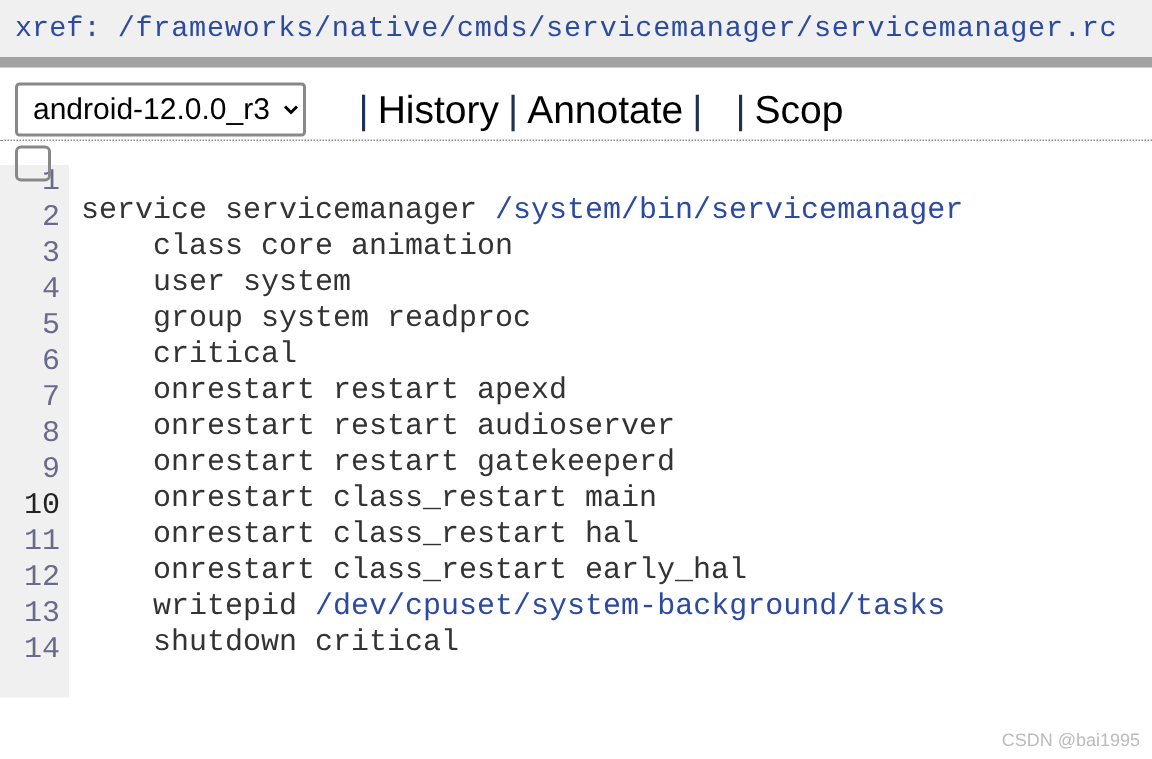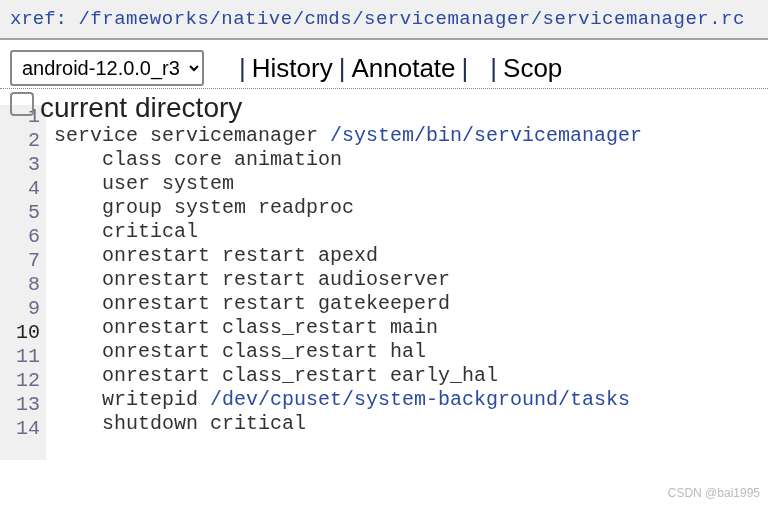--- a/index.html
+++ b/index.html
@@ -10,21 +10,21 @@
     width: 768px;
     height: 506px;
     overflow: hidden;
     position: relative;
   }
   .xref-bar {
     background: #f0f0f0;
     padding: 8px 10px;
     font-family: "Courier New", monospace;
     font-size: 19px;
-    border-bottom: 2px solid #a3a3a3;
+    border-bottom: 7px solid #a3a3a3;
   }
   .xref-bar .label { color: #2b4aa0; }
   .xref-bar .path { color: #2b4aa0; letter-spacing: 0.5px; }
   .toolbar {
     padding: 10px 10px 2px 10px;
     display: flex;
     align-items: center;
     font-size: 26px;
     color: #2b4aa0;
     border-bottom: 1px dotted #888;
@@ -115,21 +115,20 @@
   <span class="nav-link">History</span>
   <span class="divider">|</span>
   <span class="nav-link">Annotate</span>
   <span class="divider">|</span>
   <span class="divider" style="margin-left:16px">|</span>
   <span class="nav-link">Scop</span>
 </div>
 
 <div class="curdir-row">
   <div class="curdir-check"></div>
-  <span class="curdir-label">current directory</span>
 </div>
 
 <div class="code-area">
   <div class="gutter" id="gutter">
       <div>1</div>
       <div>2</div>
       <div>3</div>
       <div>4</div>
       <div>5</div>
       <div>6</div>

